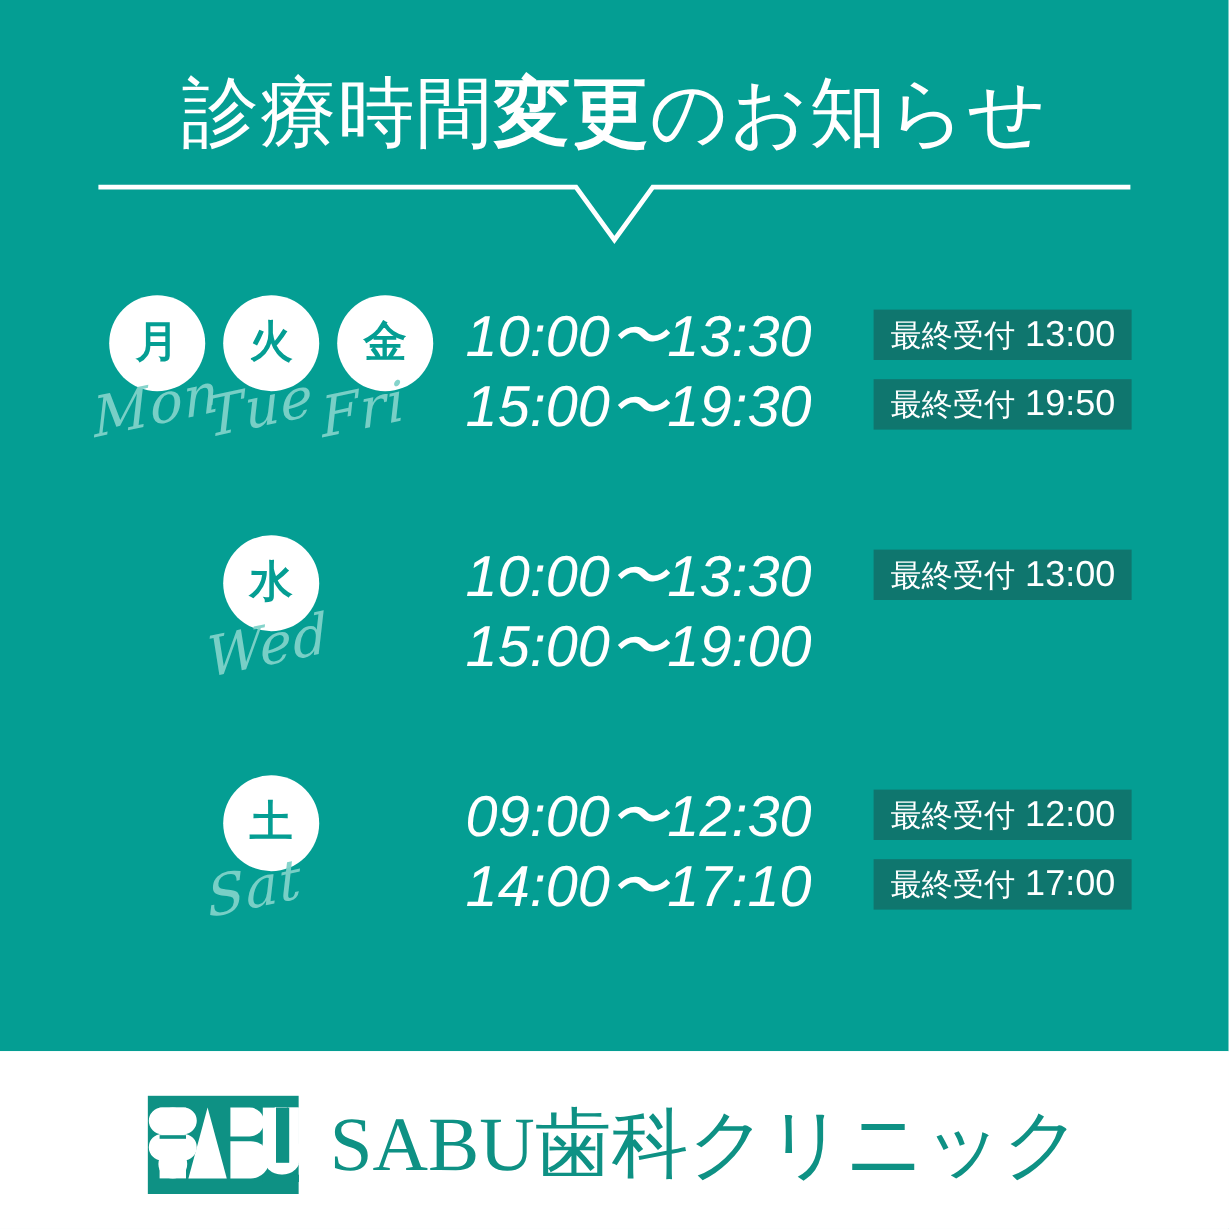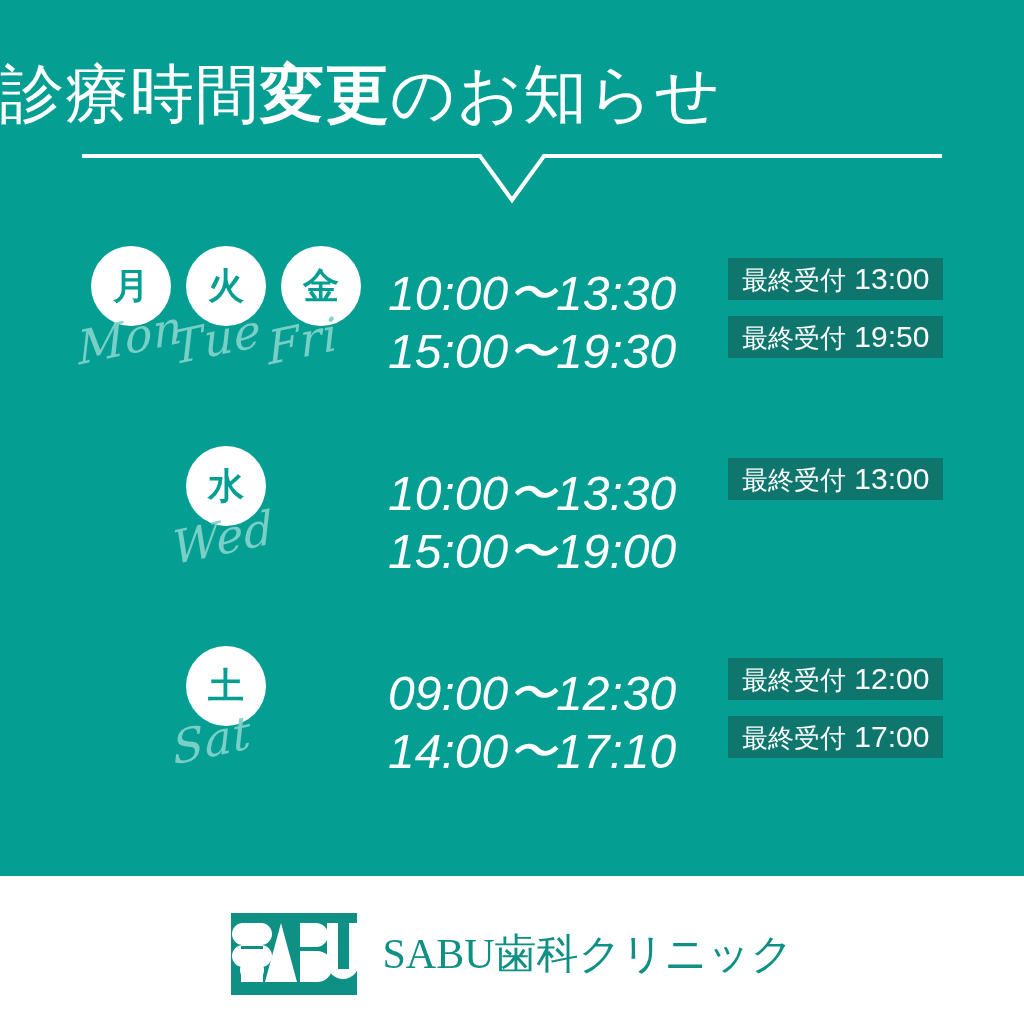--- a/index.html
+++ b/index.html
@@ -29,21 +29,21 @@
     height: 148px;
     background: #ffffff;
   }
 
   
   .title {
     position: absolute;
     left: 0;
     top: 56px;
     width: 1024px;
-    text-align: left;
+    text-align: center;
     color: #ffffff;
     font-size: 64px;
     line-height: 76px;
     font-weight: 300;
     letter-spacing: 1px;
     white-space: nowrap;
     font-family: "Liberation Sans", "DejaVu Sans", sans-serif;
   }
   .title .strong {
     font-weight: 700;
@@ -139,21 +139,21 @@
     width: 560px;
   }
   .time-line {
     position: relative;
     height: 56px;
     margin-bottom: 2px;
   }
   .time-text {
     position: absolute;
     left: 0;
-    top: 12px;
+    top: 0;
     color: #ffffff;
     font-size: 48px;
     line-height: 56px;
     font-style: italic;
     font-weight: 300;
     letter-spacing: 0px;
     white-space: nowrap;
     font-family: "Liberation Sans", "DejaVu Sans", sans-serif;
   }
   .badge {
@@ -190,21 +190,21 @@
     justify-content: center;
     gap: 26px;
   }
   .logo-mark {
     width: 126px;
     height: 82px;
     flex: 0 0 auto;
   }
   .logo-text {
     color: #0E9184;
-    font-size: 42px;
+    font-size: 64px;
     line-height: 82px;
     font-weight: 400;
     letter-spacing: 0px;
     white-space: nowrap;
     font-family: "Liberation Serif", "DejaVu Serif", serif;
   }
 </style>
 </head>
 <body>
 

